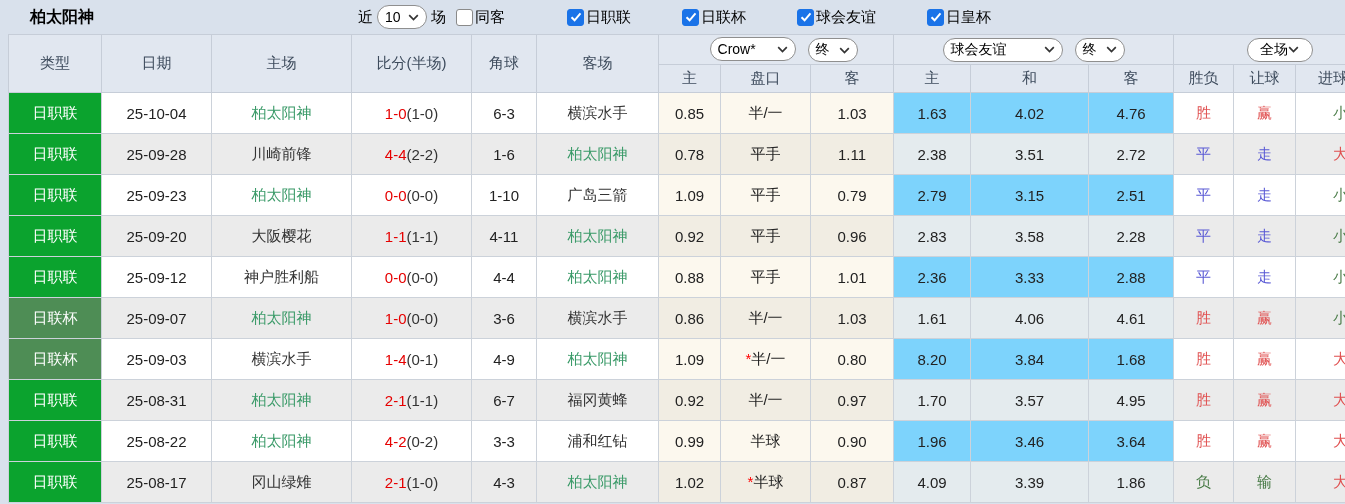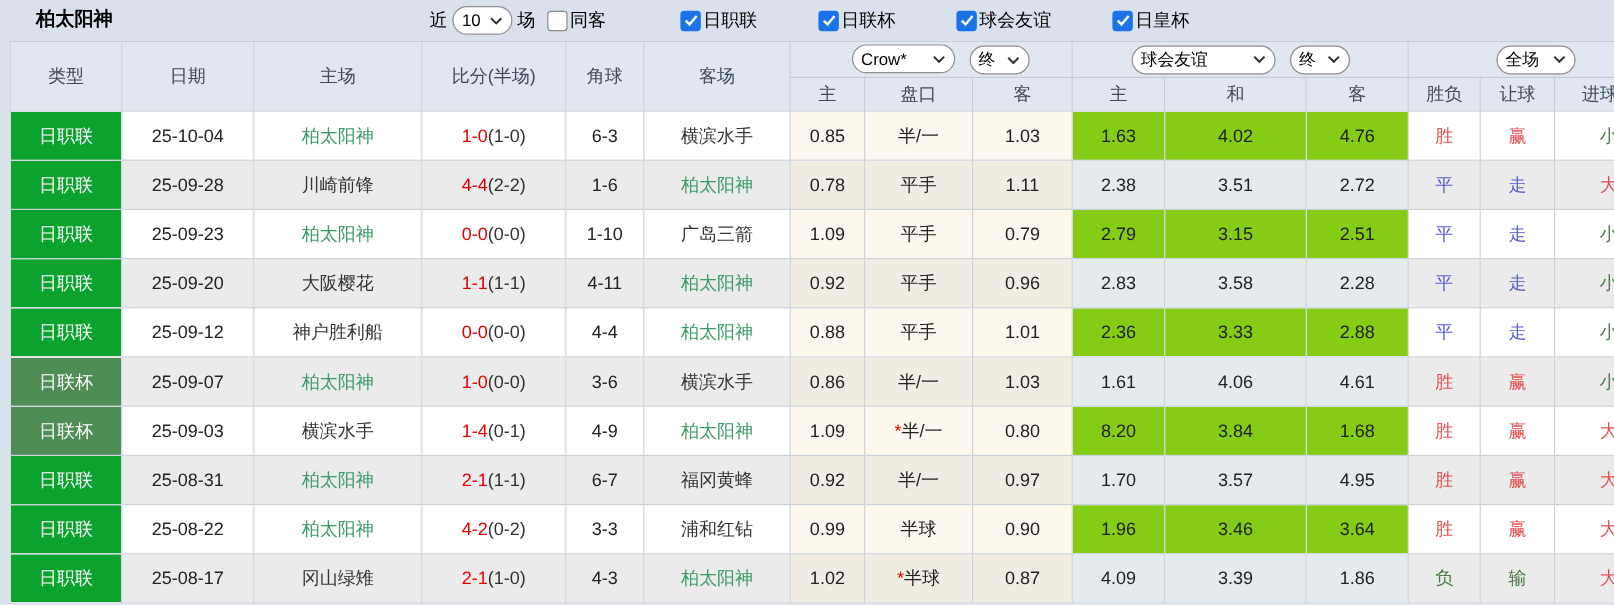--- a/index.html
+++ b/index.html
@@ -29,21 +29,21 @@
   th,td{border:1px solid #c6cdd8;text-align:center;padding:0;overflow:hidden;white-space:nowrap;}
   thead th{background:#e1e7f0;font-weight:normal;color:#3d4b5c;font-size:15px;}
   tr.hdr-group th{height:29px;}
   tr.hdr-sub th{height:27px;}
   .grp-cell .sel{margin:0 6px;}
   tbody td{font-size:15px;color:#222;height:40px;border-color:#ccd2da;}
   tr.odd td{background:#ffffff;}
   tr.even td{background:#ebebeb;}
   tr.odd td.asia{background:#fcf8ee;}
   tr.even td.asia{background:#f1ede3;}
-  tr.odd td.euro{background:#84cc16;}
+  tr.odd td.euro{background:#7dd3fc;}
   tr.even td.euro{background:#e4ebee;}
   td.type{color:#fff;}
   tr.odd td.type-league, tr.even td.type-league{background:#0ba32e;}
   tr.odd td.type-cup,   tr.even td.type-cup{background:#4e8d55;}
   .team-self{color:#3a9a68;}
   .team-other{color:#333;margin-top:16px;}
   .score-main{color:#e60000;}
   .score-half{color:#333;}
   .c-red{color:#e05050;}
   .c-blue{color:#5a5ad5;}
@@ -146,21 +146,21 @@
             <span>球会友谊</span>
             <svg width="11" height="7" viewBox="0 0 11 7">
               <path d="M1.2 1.2l4.3 4.3 4.3-4.3" fill="none" stroke="#333" stroke-width="1.7"></path>
             </svg>
           </span><span class="sel" style="min-width: 50px;">
             <span>终</span>
             <svg width="11" height="7" viewBox="0 0 11 7">
               <path d="M1.2 1.2l4.3 4.3 4.3-4.3" fill="none" stroke="#333" stroke-width="1.7"></path>
             </svg>
           </span></th>
-        <th colspan="3" class="grp-cell"><span class="sel" style="min-width: 66px;">
+        <th colspan="3" class="grp-cell"><span class="sel" style="min-width: 66px; justify-content: center;">
             <span>全场</span>
             <svg width="11" height="7" viewBox="0 0 11 7">
               <path d="M1.2 1.2l4.3 4.3 4.3-4.3" fill="none" stroke="#333" stroke-width="1.7"></path>
             </svg>
           </span></th>
       </tr>
       <tr class="hdr-sub">
         <th>主</th>
         <th>盘口</th>
         <th>客</th>

